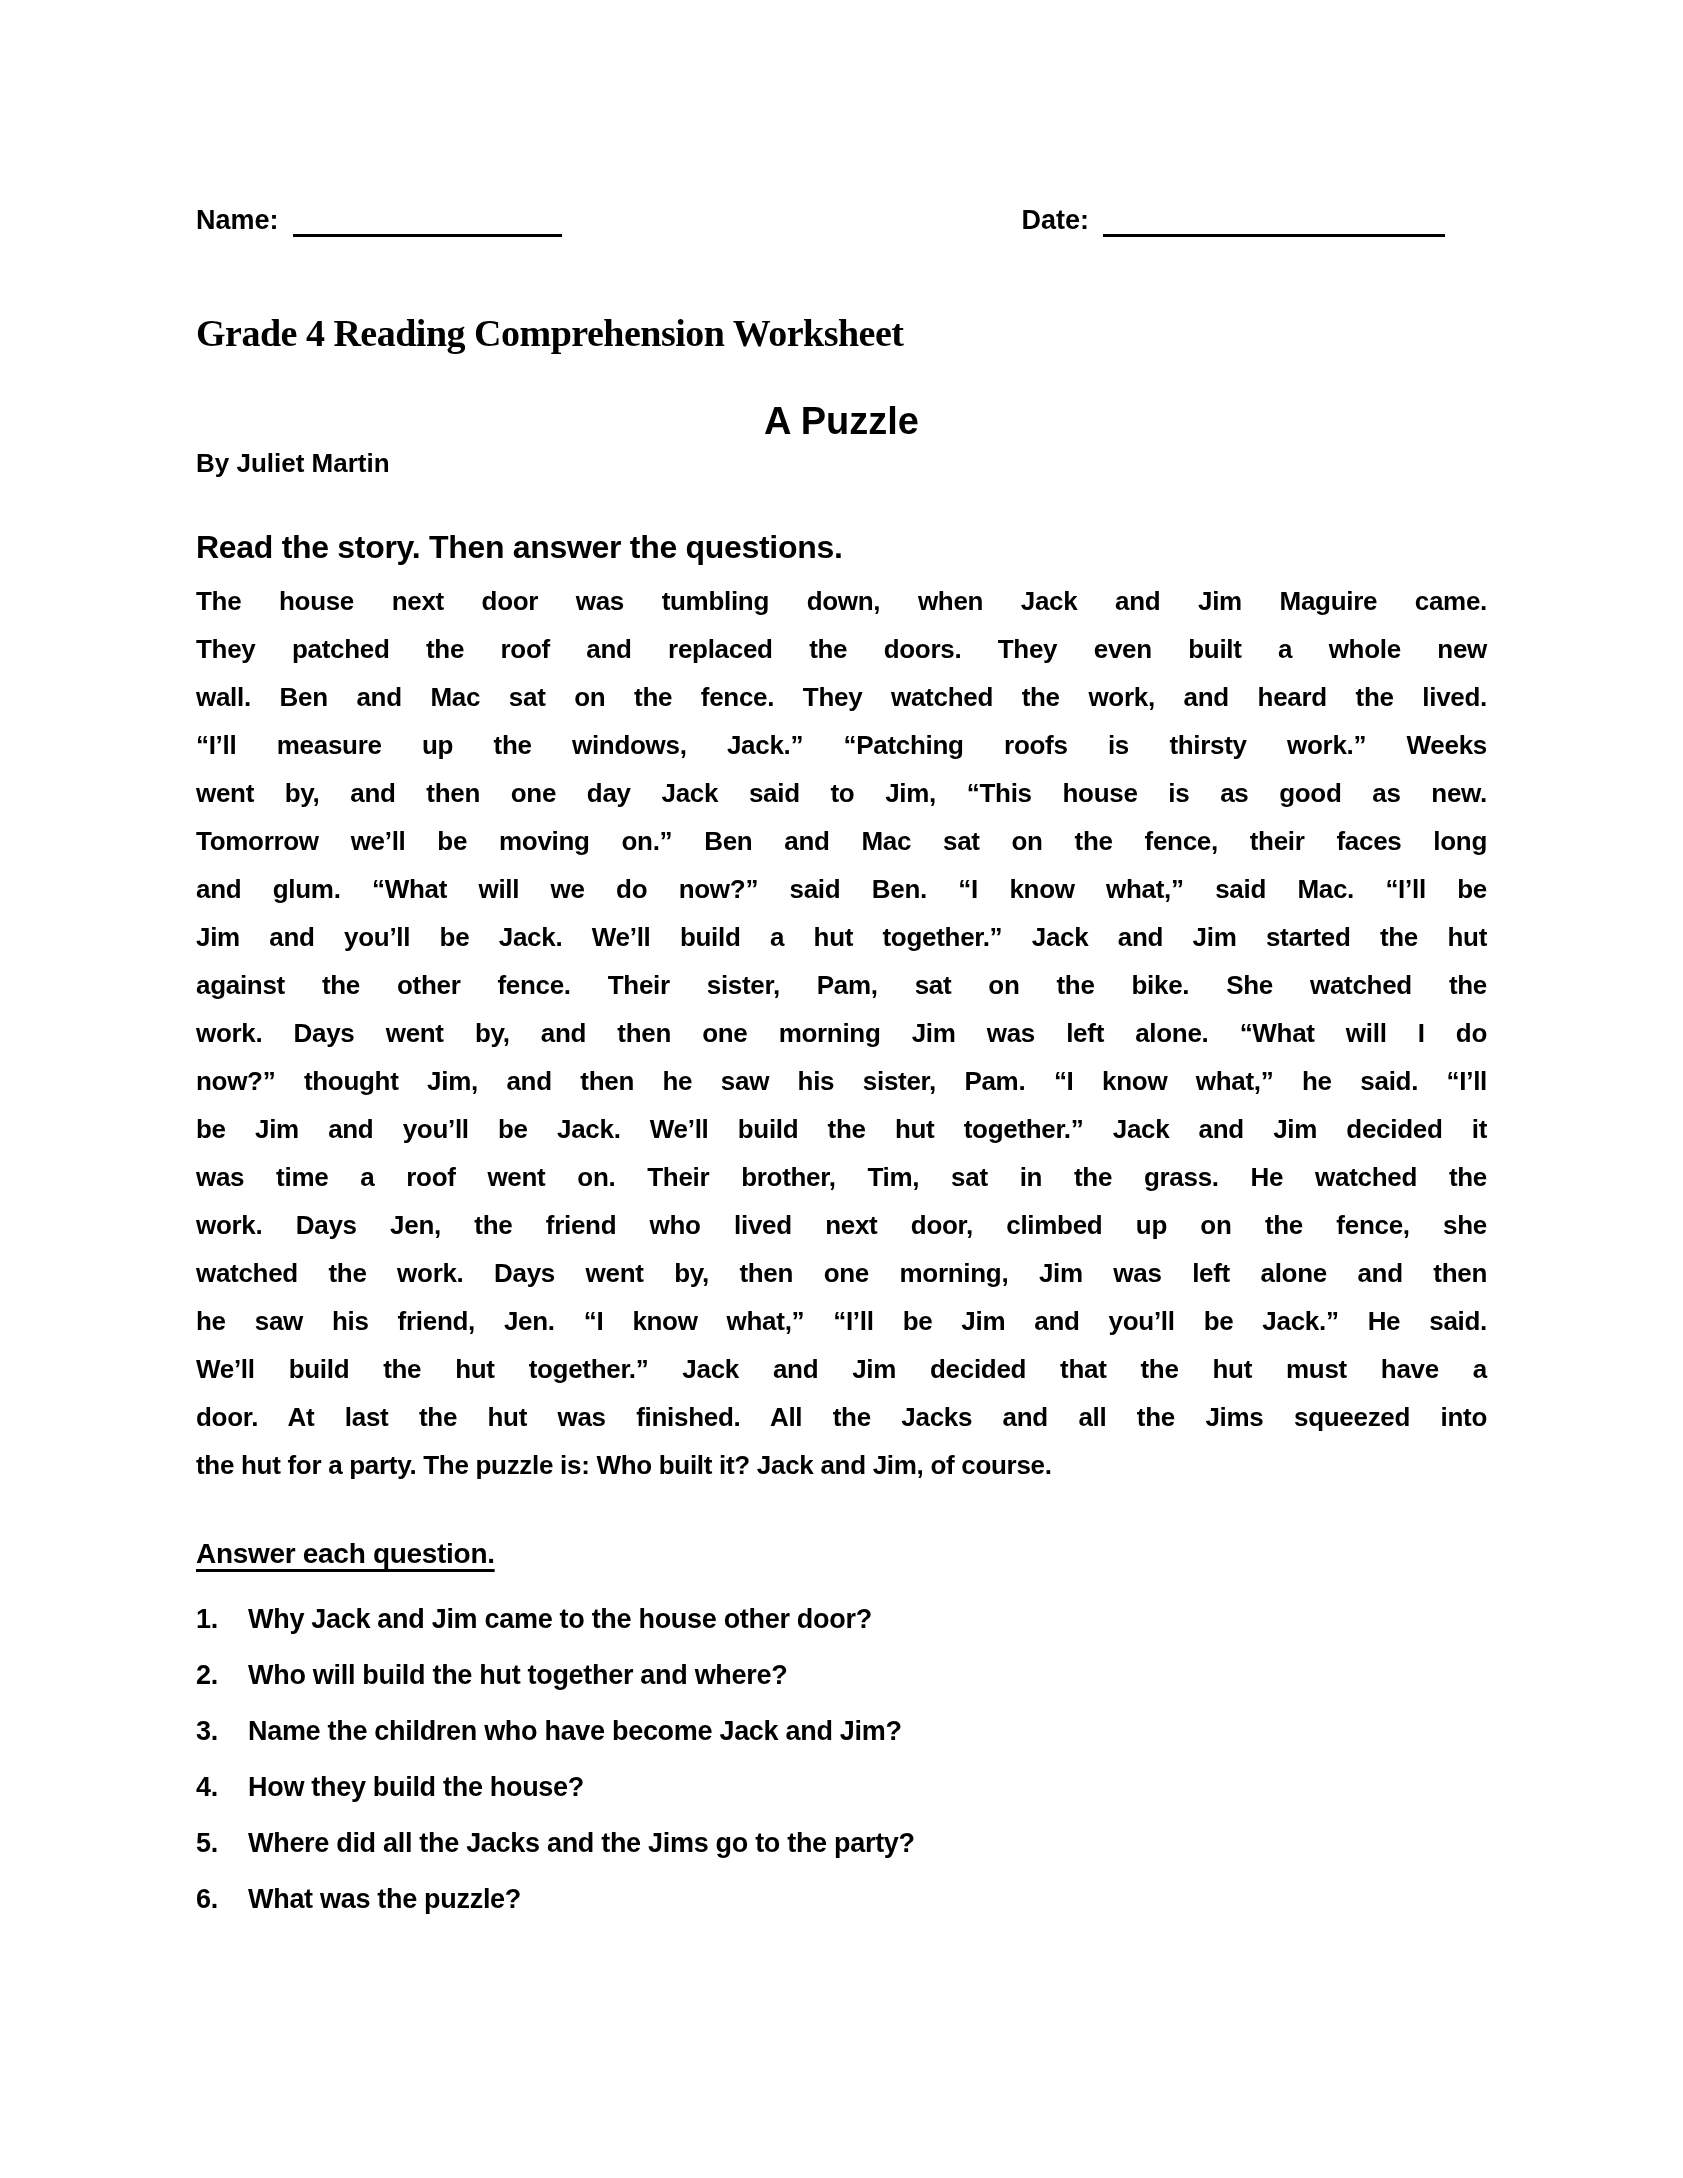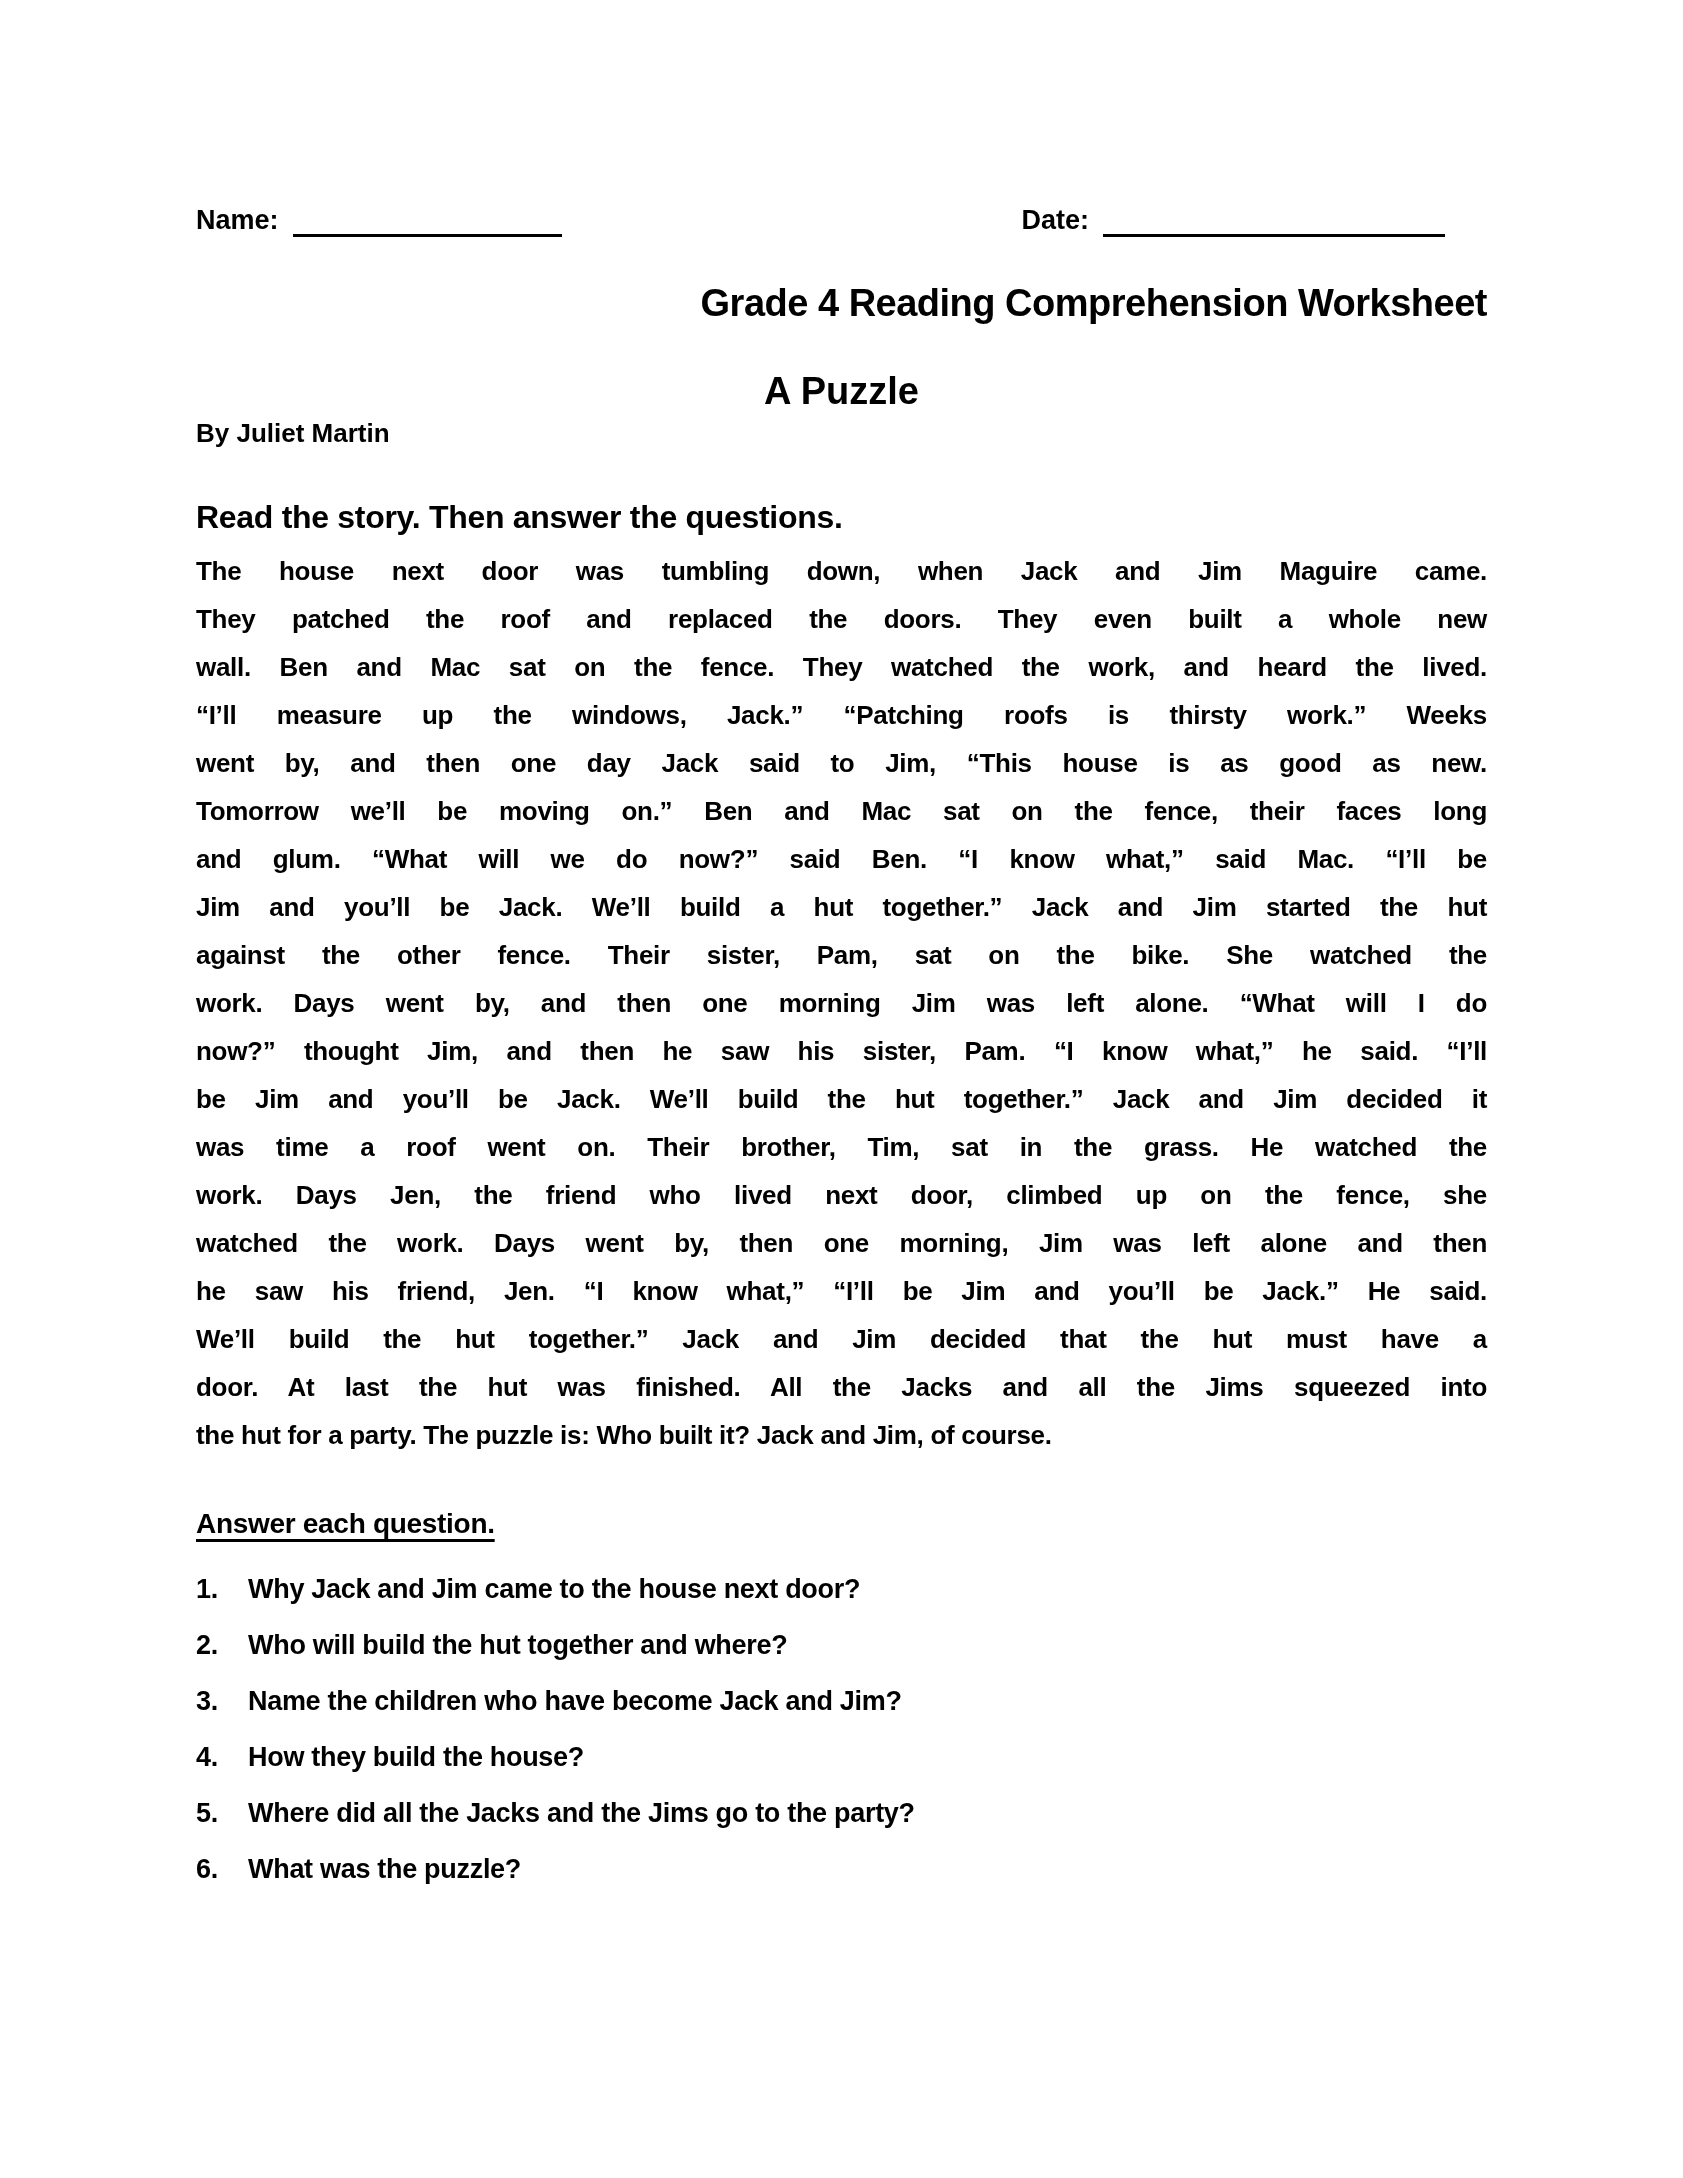--- a/index.html
+++ b/index.html
@@ -40,25 +40,26 @@
     border-bottom: 3px solid #000;
     height: 30px;
     margin-left: 14px;
   }
   .name-line  { width: 269px; }
   .date-group { margin-left: auto; margin-right: 42px; }
   .date-line  { width: 342px; }
 
   
   .main-title {
-    margin-top: 44px;
-    text-align: right;
+    margin-top: 74px;
+    text-align: left;
     font-size: 38px;
     line-height: 44px;
     letter-spacing: -0.5px;
+    font-family: Liberation Serif, serif;
   }
   .story-title {
     margin-top: 44px;
     text-align: center;
     font-size: 38px;
     line-height: 44px;
   }
   .byline {
     margin-top: 4px;
     text-align: left;
@@ -196,21 +197,21 @@
   <div class="story-line last-line">the hut for a party. The puzzle is: Who built it? Jack and Jim, of course.</div>
 </div>
 
     <div class="answer-heading">
       <span class="underlined">Answer each question.</span>
     </div>
 
     <div class="questions" id="questions-container">
   <div class="question-item">
     <span class="question-number">1.</span>
-    <span class="question-text">Why Jack and Jim came to the house next door?</span>
+    <span class="question-text">Why Jack and Jim came to the house other door?</span>
   </div>
 
   <div class="question-item">
     <span class="question-number">2.</span>
     <span class="question-text">Who will build the hut together and where?</span>
   </div>
 
   <div class="question-item">
     <span class="question-number">3.</span>
     <span class="question-text">Name the children who have become Jack and Jim?</span>

